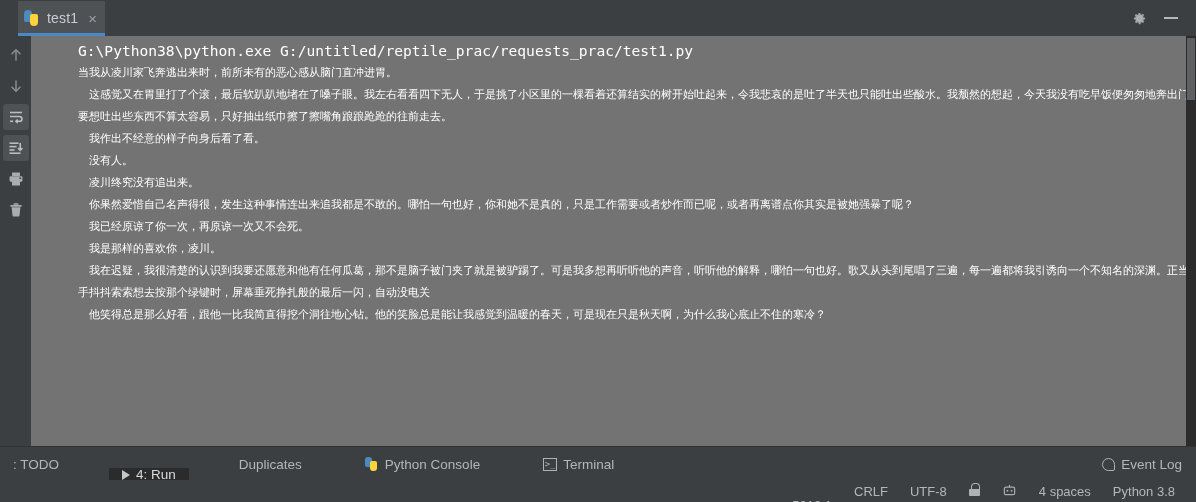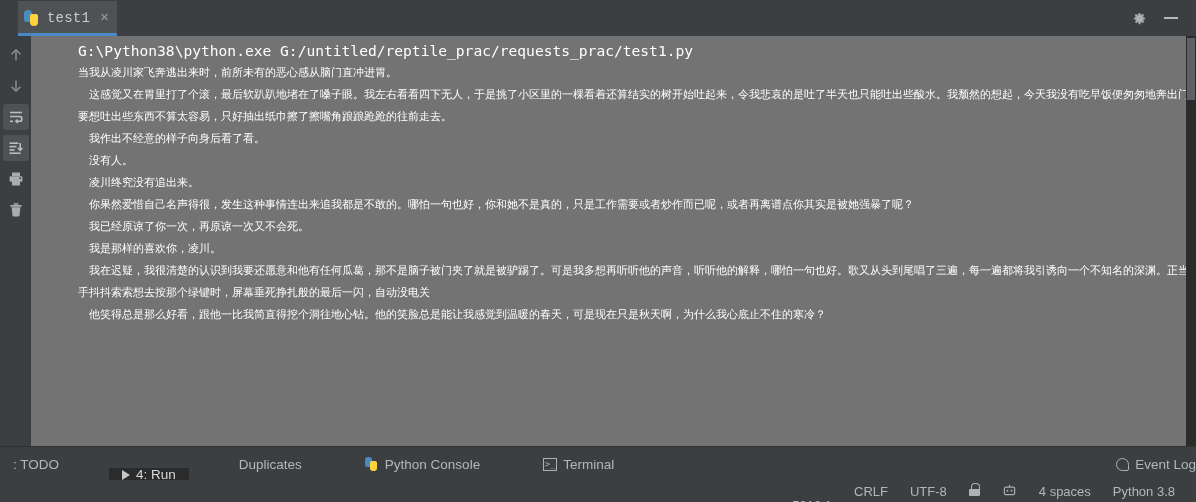--- a/index.html
+++ b/index.html
@@ -9,21 +9,21 @@
     font-family:"Liberation Sans","DejaVu Sans",sans-serif;
     -webkit-font-smoothing:antialiased;
   }
   #app{position:relative;width:1196px;height:502px;}
 
   
   .titlebar{
     position:absolute;left:0;top:0;width:1196px;height:36px;
     background:#3c3f41;
     border-bottom:1px solid #323232;
-    display:flex;align-items:center;font-family:Liberation Mono, monospace;
+    display:flex;align-items:center;
   }
   .tab{
     position:relative;
     height:35px;margin-left:18px;
     display:flex;align-items:center;
     padding:0 8px 0 6px;
     background:#4e5254;
   }
   .tab .py-icon{width:17px;height:17px;position:relative;margin-right:6px;display:inline-block;}
   .tab .py-icon .b1,.tab .py-icon .b2{position:absolute;width:8px;height:12px;border-radius:4px 4px 2px 2px;}
@@ -103,21 +103,21 @@
   }
   .pyconsole-icon{width:14px;height:14px;position:relative;display:inline-block;}
   .pyconsole-icon .b1,.pyconsole-icon .b2{position:absolute;width:7px;height:10px;border-radius:3px 3px 2px 2px;}
   .pyconsole-icon .b1{left:0;top:0;background:#4b8bbe;}
   .pyconsole-icon .b2{left:5px;top:4px;background:#ffd43b;border-radius:2px 2px 3px 3px;}
   .term-icon{
     width:14px;height:13px;border:1.6px solid #aeb2b5;box-sizing:border-box;
     display:flex;align-items:center;justify-content:center;
     font-size:9px;color:#aeb2b5;font-family:"DejaVu Sans Mono",monospace;
   }
-  .eventlog{margin-left:auto;display:flex;align-items:center;gap:6px;color:#b2b7ba;font-size:13.5px;cursor:pointer;}
+  .eventlog{margin-left:auto;display:flex;align-items:center;gap:6px;padding-right:14px;color:#b2b7ba;font-size:13.5px;cursor:pointer;}
   .eventlog-icon{
     width:13px;height:13px;border:1.6px solid #aeb2b5;border-radius:50% 50% 2px 50%;box-sizing:border-box;
   }
 
   
   .statusbar{
     position:absolute;left:0;top:480px;width:1196px;height:22px;
     background:#3c3f41;
     display:flex;align-items:center;justify-content:flex-end;
     gap:0;padding-right:10px;box-sizing:border-box;

